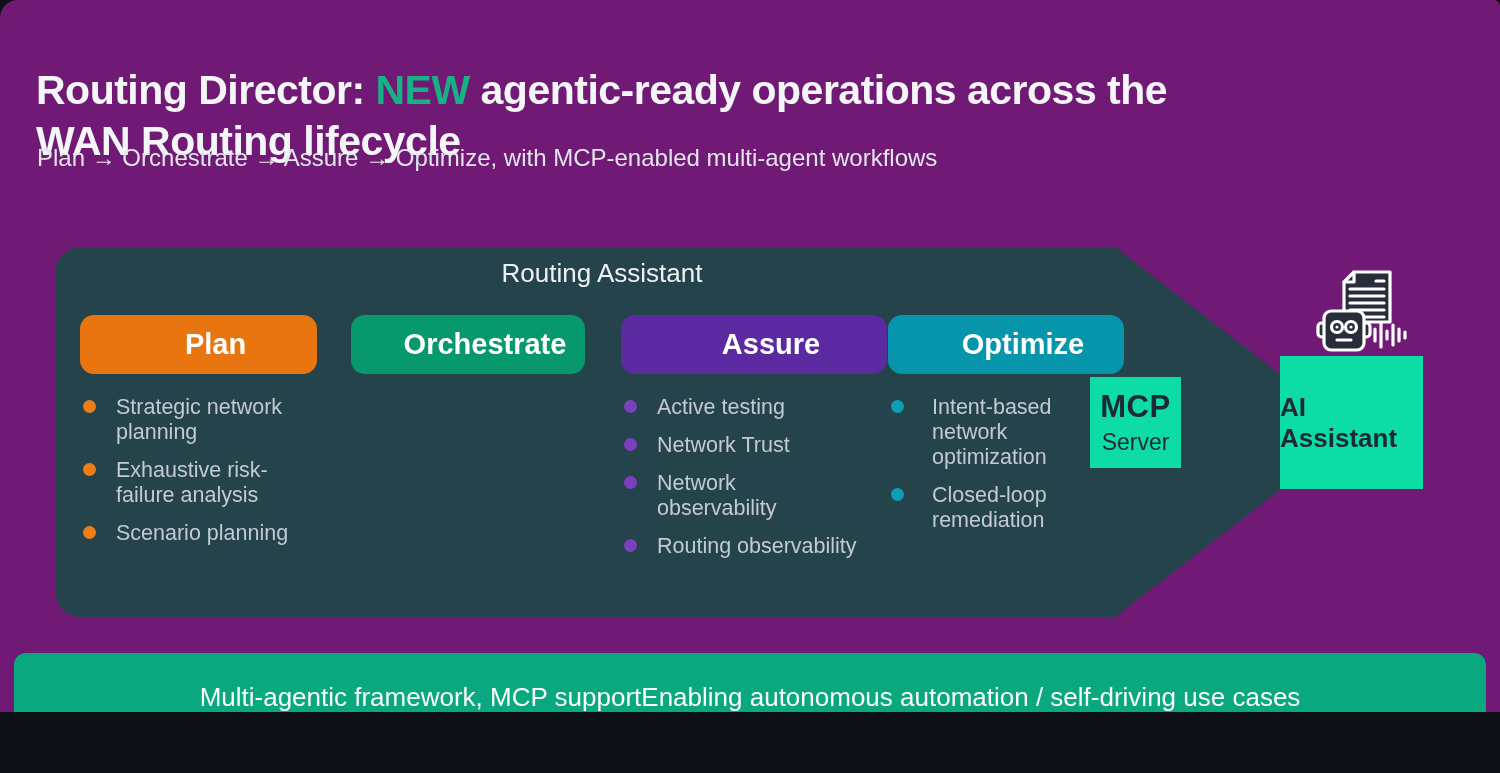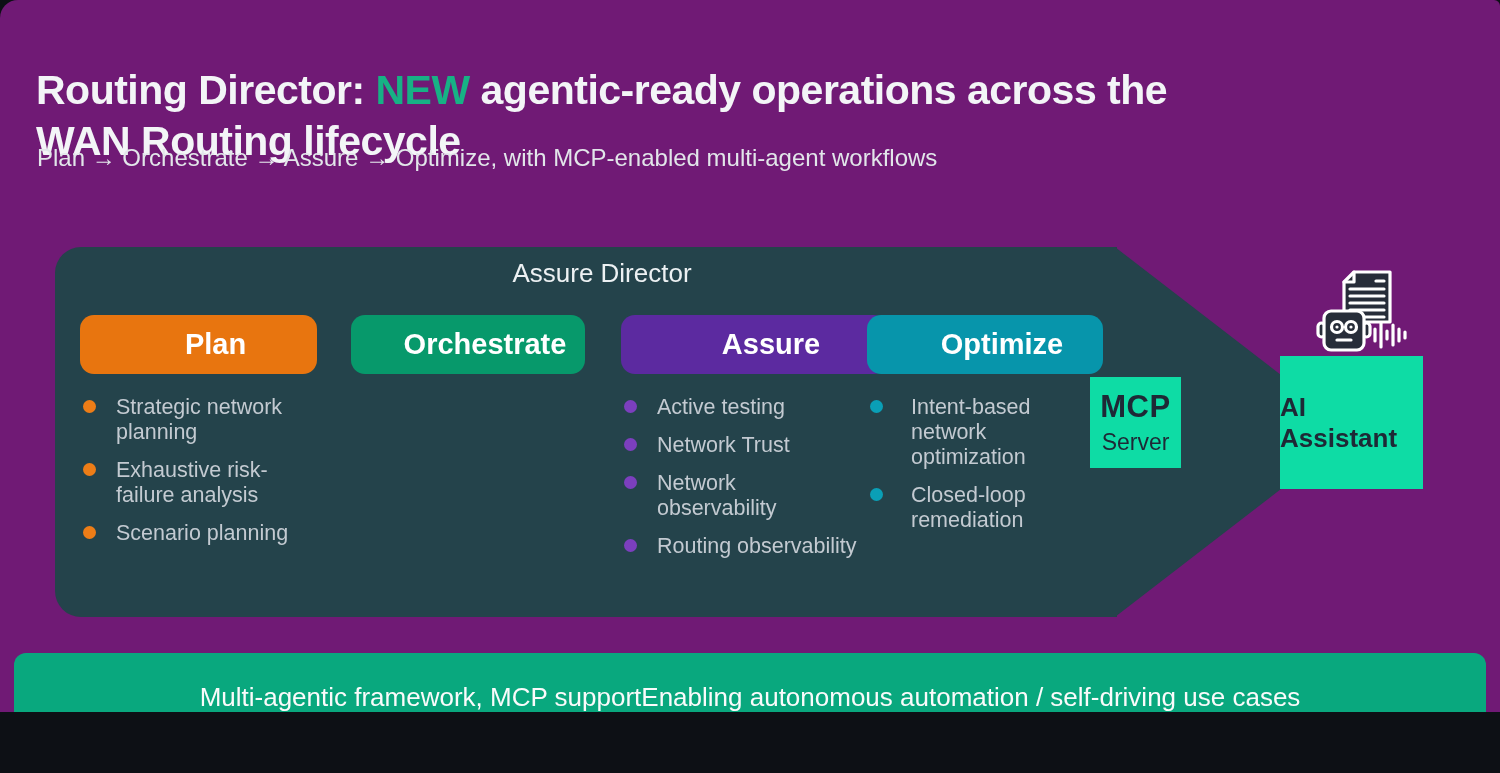--- a/index.html
+++ b/index.html
@@ -20,21 +20,21 @@
   
   .col{position:absolute;top:315px;}
   .col-head{height:59px;border-radius:14px;display:flex;align-items:center;justify-content:center;
             color:#FFFFFF;font-size:29px;font-weight:700;background:var(--col-color,#555);padding-left:34px;}
   .col ul{list-style:none;margin:21px 0 0 0;padding:0 0 0 3px;}
   .col li{display:flex;gap:20px;margin-bottom:13px;color:#C3CAD1;font-size:21.5px;line-height:25px;font-weight:400;}
   .dot{flex:0 0 auto;width:13px;height:13px;border-radius:50%;margin-top:5px;background:var(--dot-color,#999);}
   .c0{left:80px;width:237px;}
   .c1{left:351px;width:234px;}
   .c2{left:621px;width:240px;}
-  .c3{left:867px;width:236px;}
+  .c3{left:888px;width:236px;}
   .c0 li span.t{max-width:205px;}
   .c1 li span.t{max-width:215px;}
   .c3 li span.t{max-width:160px;margin-left:8px;}
 
   
   .mcp-box{position:absolute;left:1090px;top:377px;width:91px;height:91px;background:#0EDCA5;
            display:flex;flex-direction:column;align-items:center;justify-content:center;color:#1E2936;}
   .mcp-box .l1{font-size:31px;font-weight:800;letter-spacing:0.5px;}
   .mcp-box .l2{font-size:23px;font-weight:400;margin-top:4px;}
   .ai-box{position:absolute;left:1280px;top:356px;width:143px;height:133px;background:#0EDCA5;
@@ -48,21 +48,21 @@
 </head>
 <body>
 
 <div class="slide">
 
   <h1 class="title"><span>Routing Director: </span><span class="hl">NEW</span><span> agentic-ready operations across the</span><span class="l2">WAN Routing lifecycle</span></h1>
   <div class="subtitle">Plan → Orchestrate → Assure → Optimize, with MCP-enabled multi-agent workflows</div>
 
   <div class="arrow-body"></div>
   <div class="arrow-tip"></div>
-  <div class="rd-label">Assure Director</div>
+  <div class="rd-label">Routing Assistant</div>
 
   <div class="col c0" style="--col-color: #E8750F; --dot-color: #ED7D17;">
     <div class="col-head">Plan</div>
     <ul>
       <li>
           <span class="dot"></span>
           <span class="t">Strategic network planning</span>
         </li>
       <li>
           <span class="dot"></span>

